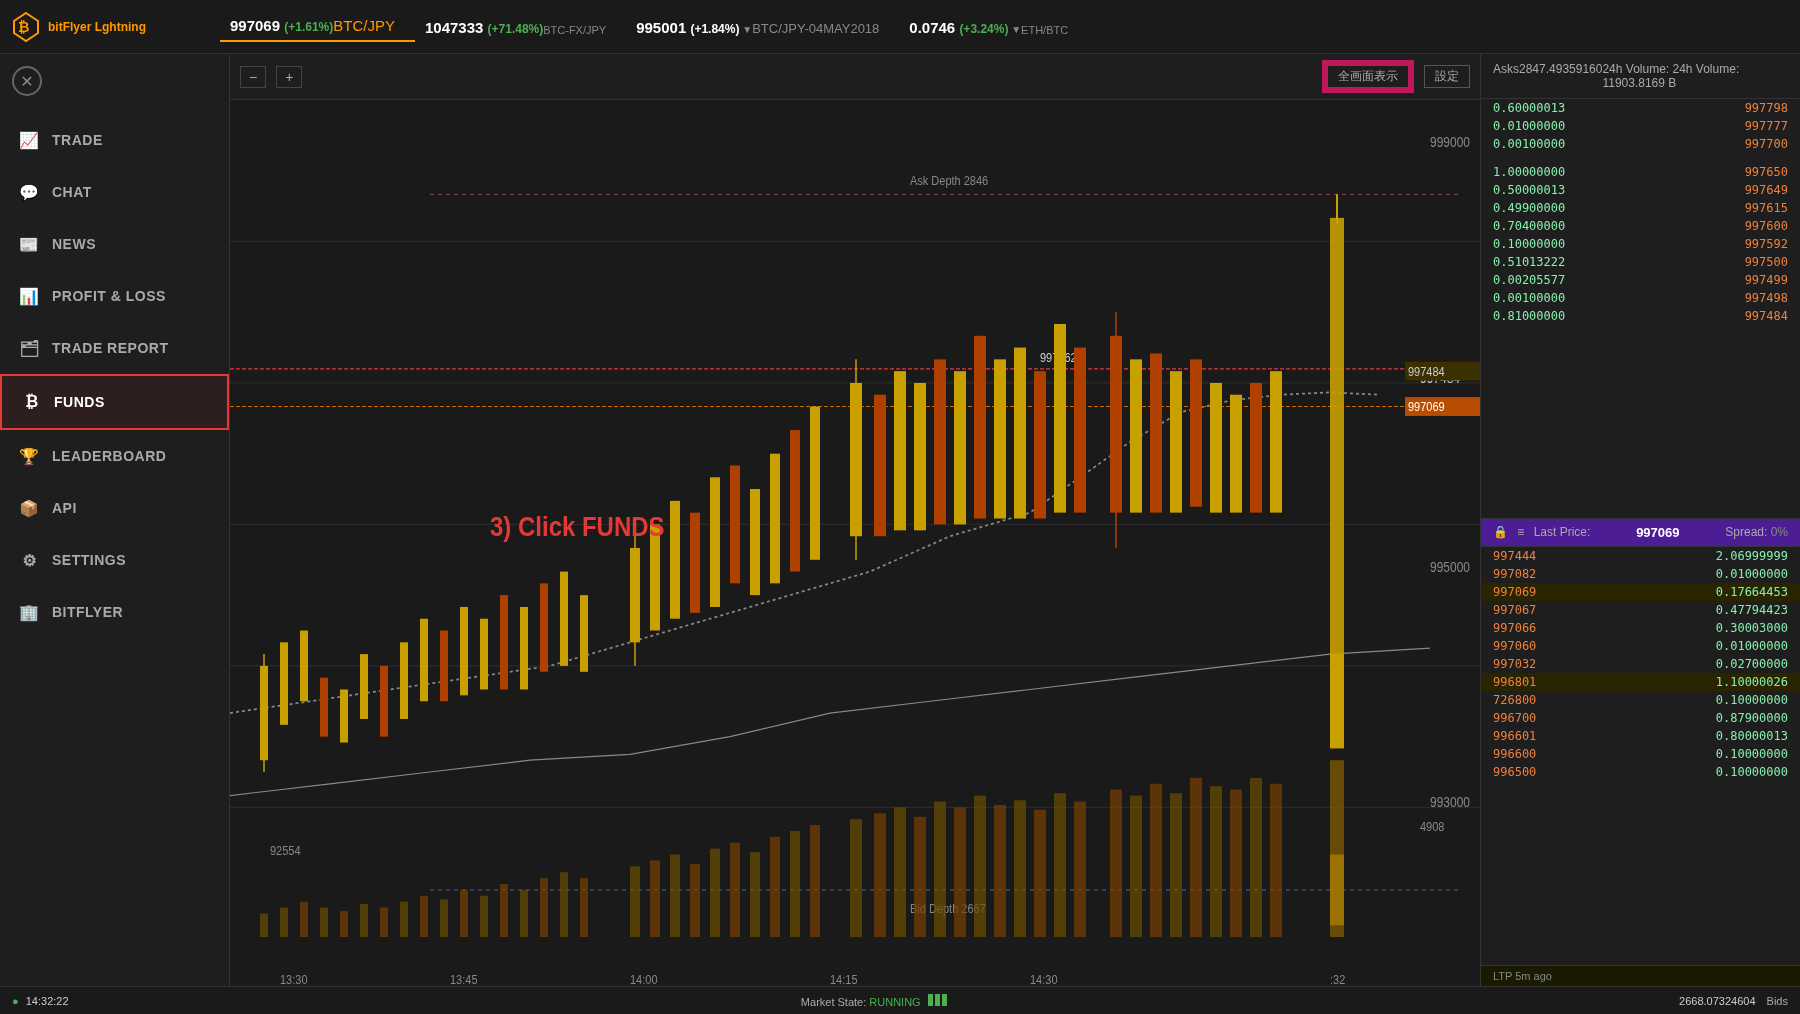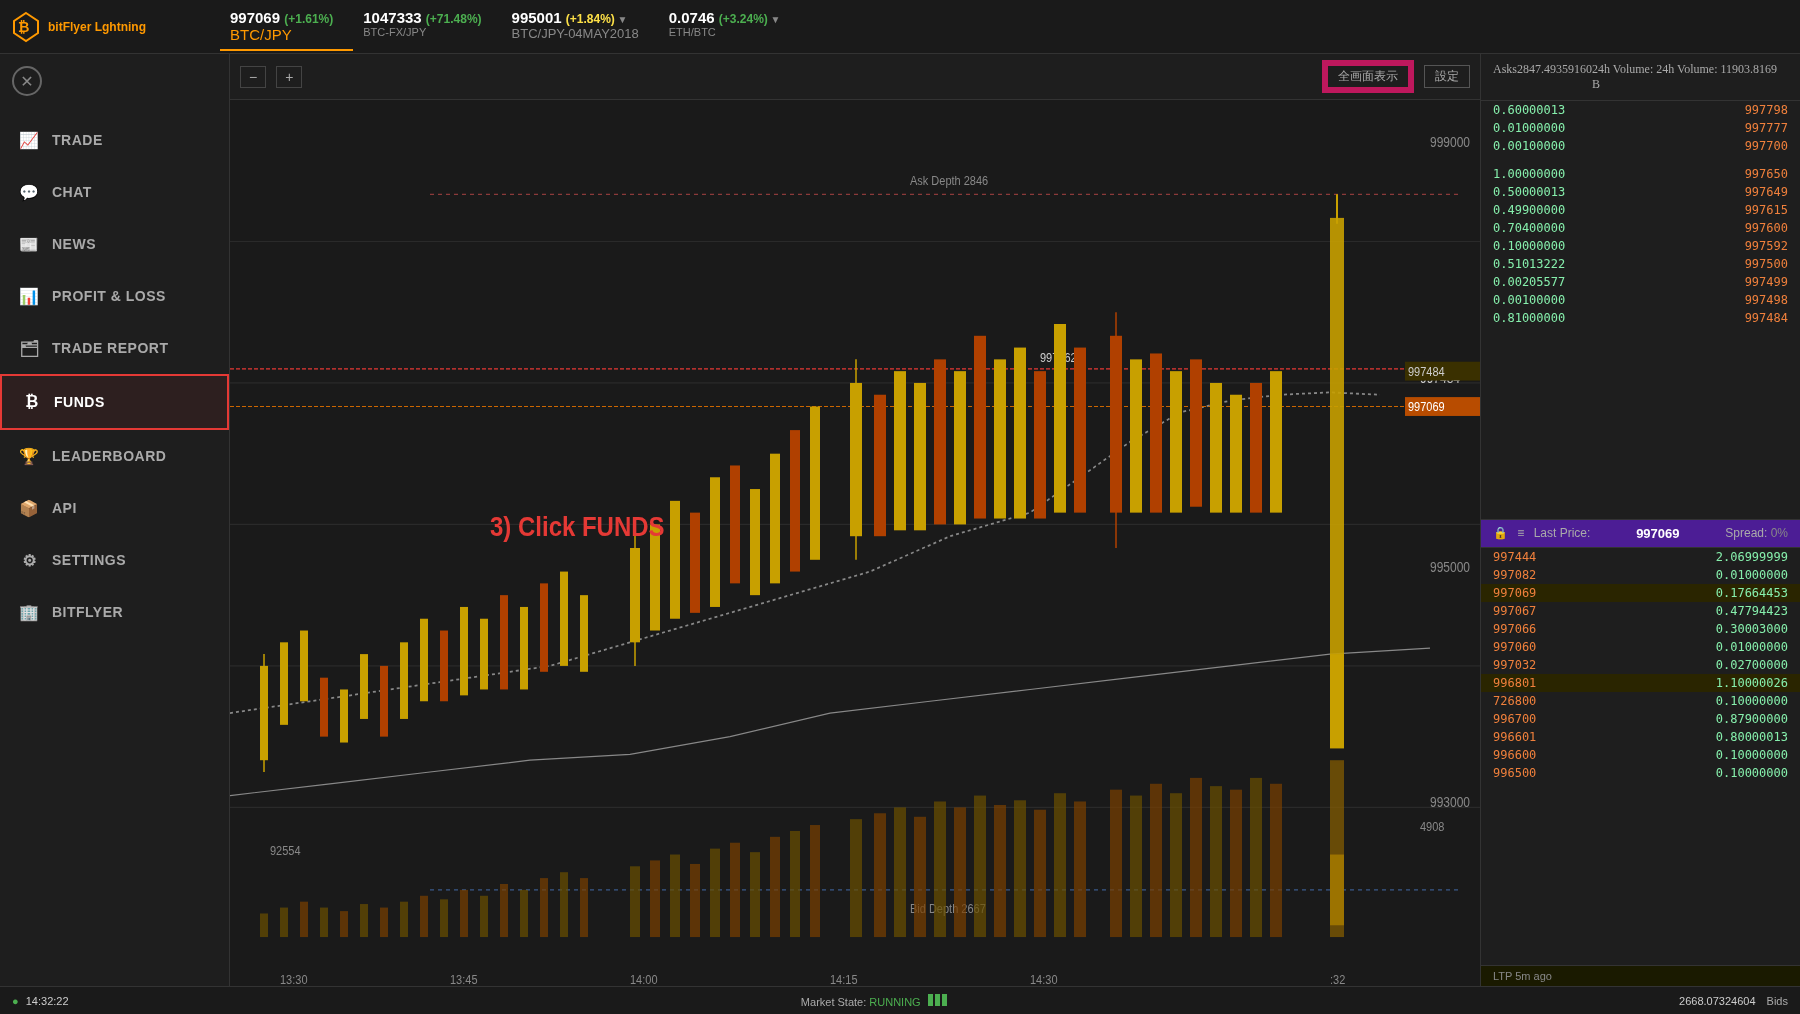--- a/index.html
+++ b/index.html
@@ -45,24 +45,25 @@
     .logo-text span { color: #f90; }
 
     .ticker-group {
       display: flex;
       align-items: center;
       gap: 0;
       flex: 1;
     }
     .ticker-item {
       display: flex;
-      flex-direction: column;
+      flex-direction: row;
       padding: 6px 20px 6px 10px;
       cursor: pointer;
       position: relative;
+      align-items: flex-end;
     }
     .ticker-item.active {
       border-bottom: 2px solid #f90;
     }
 
     
     .main-content {
       display: flex;
       flex: 1;
       overflow: hidden;
@@ -179,21 +180,20 @@
       flex-direction: column;
       overflow: hidden;
     }
     .ob-header {
       display: flex;
       justify-content: space-between;
       padding: 8px 12px;
       border-bottom: 1px solid #333;
       font-size: 12px;
       color: #aaa;
-      font-family: Liberation Serif, serif;
     }
     .ob-asks, .ob-bids {
       flex: 1;
       overflow: hidden;
     }
     .ob-row {
       display: flex;
       justify-content: space-between;
       padding: 2px 12px;
       font-size: 12px;
@@ -275,21 +275,21 @@
     <div id="ticker-container" style="display:flex;gap:0;">
         <div class="ticker-item active">
     <span style="font-size:15px;font-weight:bold;color:#fff;">997069 <span style="color:#4caf50;font-size:12px;">(+1.61%)</span></span>
     <span style="font-size:15px;color:#f90;">BTC/JPY</span>
   </div>
         <div class="ticker-item">
     <span style="font-size:15px;font-weight:bold;color:#fff;">1047333 <span style="color:#4caf50;font-size:12px;">(+71.48%)</span></span>
     <span style="font-size:11px;color:#888;">BTC-FX/JPY</span>
   </div>
         <div class="ticker-item">
-    <span style="font-size:15px;font-weight:bold;color:#fff;">995001 <span style="color:#fde047;font-size:12px;margin-top:34px;">(+1.84%)</span><span style="color:#888;font-size:10px;"> ▼</span></span>
+    <span style="font-size:15px;font-weight:bold;color:#fff;">995001 <span style="color:#ffffff;font-size:12px;margin-top:34px;">(+1.84%)</span><span style="color:#888;font-size:10px;"> ▼</span></span>
     <span style="font-size:13px;color:#888;">BTC/JPY-04MAY2018</span>
   </div>
         <div class="ticker-item">
     <span style="font-size:15px;font-weight:bold;color:#fff;">0.0746 <span style="color:#4caf50;font-size:12px;">(+3.24%)</span><span style="color:#888;font-size:10px;"> ▼</span></span>
     <span style="font-size:11px;color:#888;">ETH/BTC</span>
   </div>
       </div>
   </div>
 </div>
 

